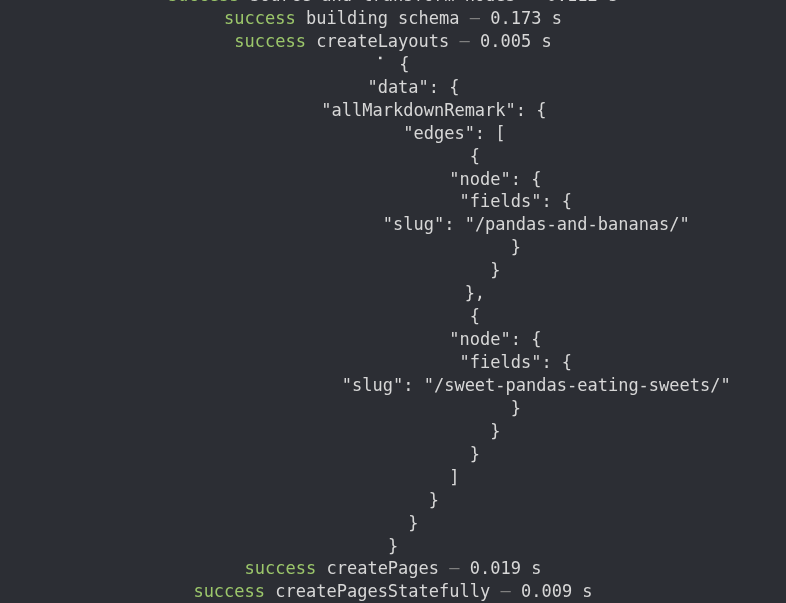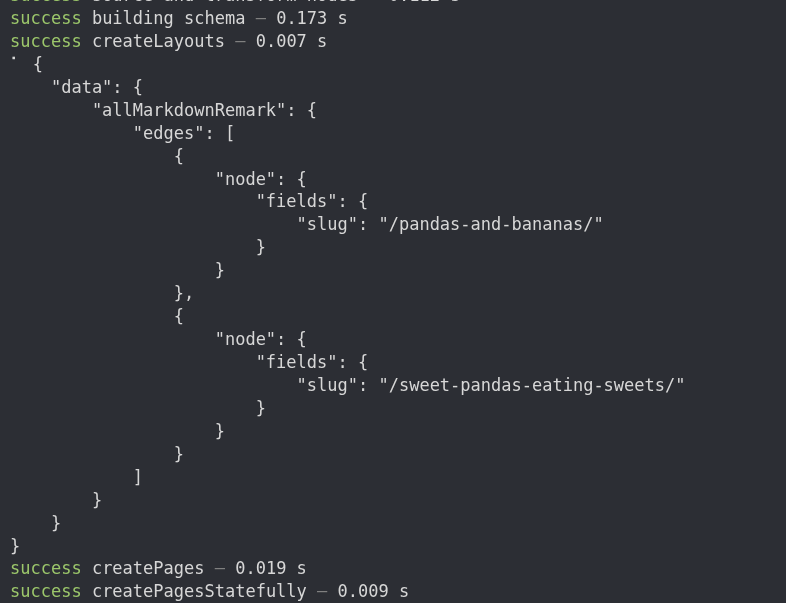--- a/index.html
+++ b/index.html
@@ -13,20 +13,21 @@
       font-family: "SF Mono", "Monaco", "Menlo", "Consolas", monospace;
       font-size: 17px;
       line-height: 1.35;
       width: 786px;
       height: 603px;
       overflow: hidden;
       padding: 0 10px;
     }
     .line {
       white-space: pre;
+      text-align: center;
     }
     .success {
       color: #9cc76b;
     }
     .sep {
       color: #808080;
     }
     .normal {
       color: #d7d7d7;
     }
@@ -35,21 +36,21 @@
       display: inline-block;
     }
   </style>
 </head>
 <body>
 
 <div class="line" style="margin-top:-16px;"><span class="success">success</span><span class="normal"> source and transform nodes </span><span class="sep">—</span><span class="normal"> 0.112 s</span></div>
 
 <div class="line"><span class="success">success</span><span class="normal"> building schema </span><span class="sep">—</span><span class="normal"> 0.173 s</span></div>
 
-<div class="line"><span class="success">success</span><span class="normal"> createLayouts </span><span class="sep">—</span><span class="normal"> 0.007 s</span></div>
+<div class="line"><span class="success">success</span><span class="normal"> createLayouts </span><span class="sep">—</span><span class="normal"> 0.005 s</span></div>
 
 <div class="line"><span class="spinner">⠁</span><span class="normal"> {</span></div>
 
 <div class="line normal">    "data": {</div>
 <div class="line normal">        "allMarkdownRemark": {</div>
 <div class="line normal">            "edges": [</div>
 <div class="line normal">                {</div>
 <div class="line normal">                    "node": {</div>
 <div class="line normal">                        "fields": {</div>
 <div class="line normal">                            "slug": "/pandas-and-bananas/"</div>

